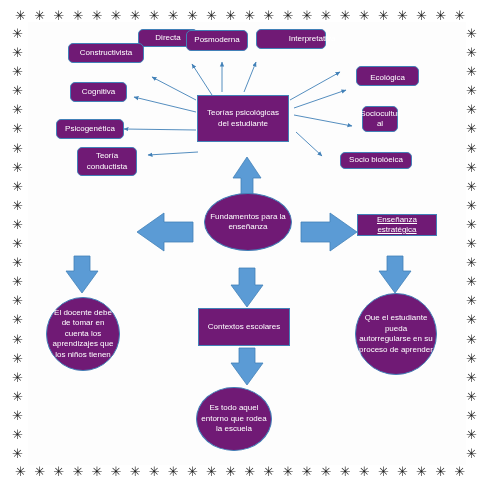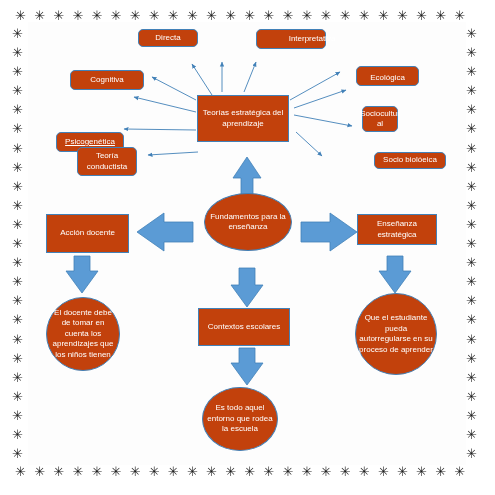--- a/index.html
+++ b/index.html
@@ -20,21 +20,21 @@
   .border-right{left:466px;top:24px;width:16px;}
   .border-v span{display:block;height:19.1px;font-size:13px;line-height:19.1px;}
   .border-h span{display:inline-block;width:19.1px;text-align:center;}
 
   .frame{position:absolute;left:28px;top:22px;width:438px;height:443px;
     background:#fdfdfd;}
 
   
   .node{position:absolute;box-sizing:border-box;display:flex;
     align-items:center;justify-content:center;text-align:center;
-    color:#ffffff;background:#c2410c;border:1px solid #4281b8;
+    color:#ffffff;background:#701a75;border:1px solid #4281b8;
     font-size:8px;line-height:10.5px;padding:2px 3px;}
   .pill{border-radius:5px;}
   .rect{border-radius:0;}
   .ellipse{border-radius:50%;}
   .circle{border-radius:50%;}
 
   
   #connectors{position:absolute;left:0;top:0;width:495px;height:495px;
     pointer-events:none;}
 
@@ -150,76 +150,79 @@
       <polygon points="395,293 379,271 387,271 387,256 403,256 403,271 411,271"></polygon>
 
       <polygon points="247,385 231,363 239,363 239,348 255,348 255,363 263,363"></polygon>
     </g>
   </svg>
 
   <div class="node pill" style="left:138px;top:29px;width:60px;height:18px;">
     <span>Directa</span>
   </div>
 
+  <div class="node pill" style="left:186px;top:30px;width:62px;height:21px;">
+    <span>Posmoderna</span>
+  </div>
 
   <div class="node pill" style="left:256px;top:29px;width:70px;height:20px;padding-left:45px;">
     <span>Interpretativa</span>
   </div>
 
+  <div class="node pill" style="left:68px;top:43px;width:76px;height:20px;">
+    <span>Constructivista</span>
+  </div>
 
 
   <div class="node pill" style="left:356px;top:66px;width:63px;height:20px;align-items:flex-end;">
     <span>Ecológica</span>
   </div>
 
-  <div class="node pill" style="left:70px;top:70px;width:74px;height:20px;">
+  <div class="node pill" style="left:70px;top:82px;width:57px;height:20px;">
     <span>Cognitiva</span>
   </div>
 
   <div class="node pill" style="left:362px;top:106px;width:36px;height:26px;">
     <span>Sociocultur al</span>
   </div>
 
-  <div class="node pill" style="left:56px;top:132px;width:68px;height:20px;text-decoration:underline;">
+  <div class="node pill" style="left:56px;top:119px;width:68px;height:20px;">
     <span>Psicogenética</span>
   </div>
 
-  <div class="node pill" style="left:340px;top:152px;width:72px;height:17px;margin-left:34px;">
+  <div class="node pill" style="left:340px;top:152px;width:72px;height:17px;">
     <span>Socio biolóeica</span>
   </div>
 
   <div class="node pill" style="left:77px;top:147px;width:60px;height:29px;justify-content:center;">
     <span>Teoría conductista</span>
   </div>
 
   <div class="node rect" style="left:197px;top:95px;width:92px;height:47px;">
-    <span>Teorías estratégica del aprendizaje</span>
+    <span>Teorías psicológicas del estudiante</span>
   </div>
 
   <div class="node ellipse" style="left:204px;top:193px;width:88px;height:58px;">
     <span>Fundamentos para la enseñanza</span>
   </div>
 
-  <div class="node rect" style="left:46px;top:214px;width:83px;height:39px;">
-    <span>Acción docente</span>
-  </div>
 
   <div class="node rect" style="left:198px;top:308px;width:92px;height:38px;">
     <span>Contextos escolares</span>
   </div>
 
   <div class="node circle" style="left:46px;top:297px;width:74px;height:74px;">
     <span>El docente debe de tomar en cuenta los aprendizajes que los niños tienen</span>
   </div>
 
-  <div class="node ellipse" style="left:202px;top:387px;width:76px;height:64px;justify-content:center;">
+  <div class="node ellipse" style="left:196px;top:387px;width:76px;height:64px;justify-content:center;">
     <span>Es todo aquel entorno que rodea la escuela</span>
   </div>
 
-  <div class="node rect" style="left:357px;top:214px;width:80px;height:31px;">
+  <div class="node rect" style="left:357px;top:214px;width:80px;height:22px;text-decoration:underline;">
     <span>Enseñanza estratégica</span>
   </div>
 
   <div class="node circle" style="left:355px;top:293px;width:82px;height:82px;">
     <span>Que el estudiante pueda autorregularse en su proceso de aprender</span>
   </div>
 
 </div>
 
 </body></html>

